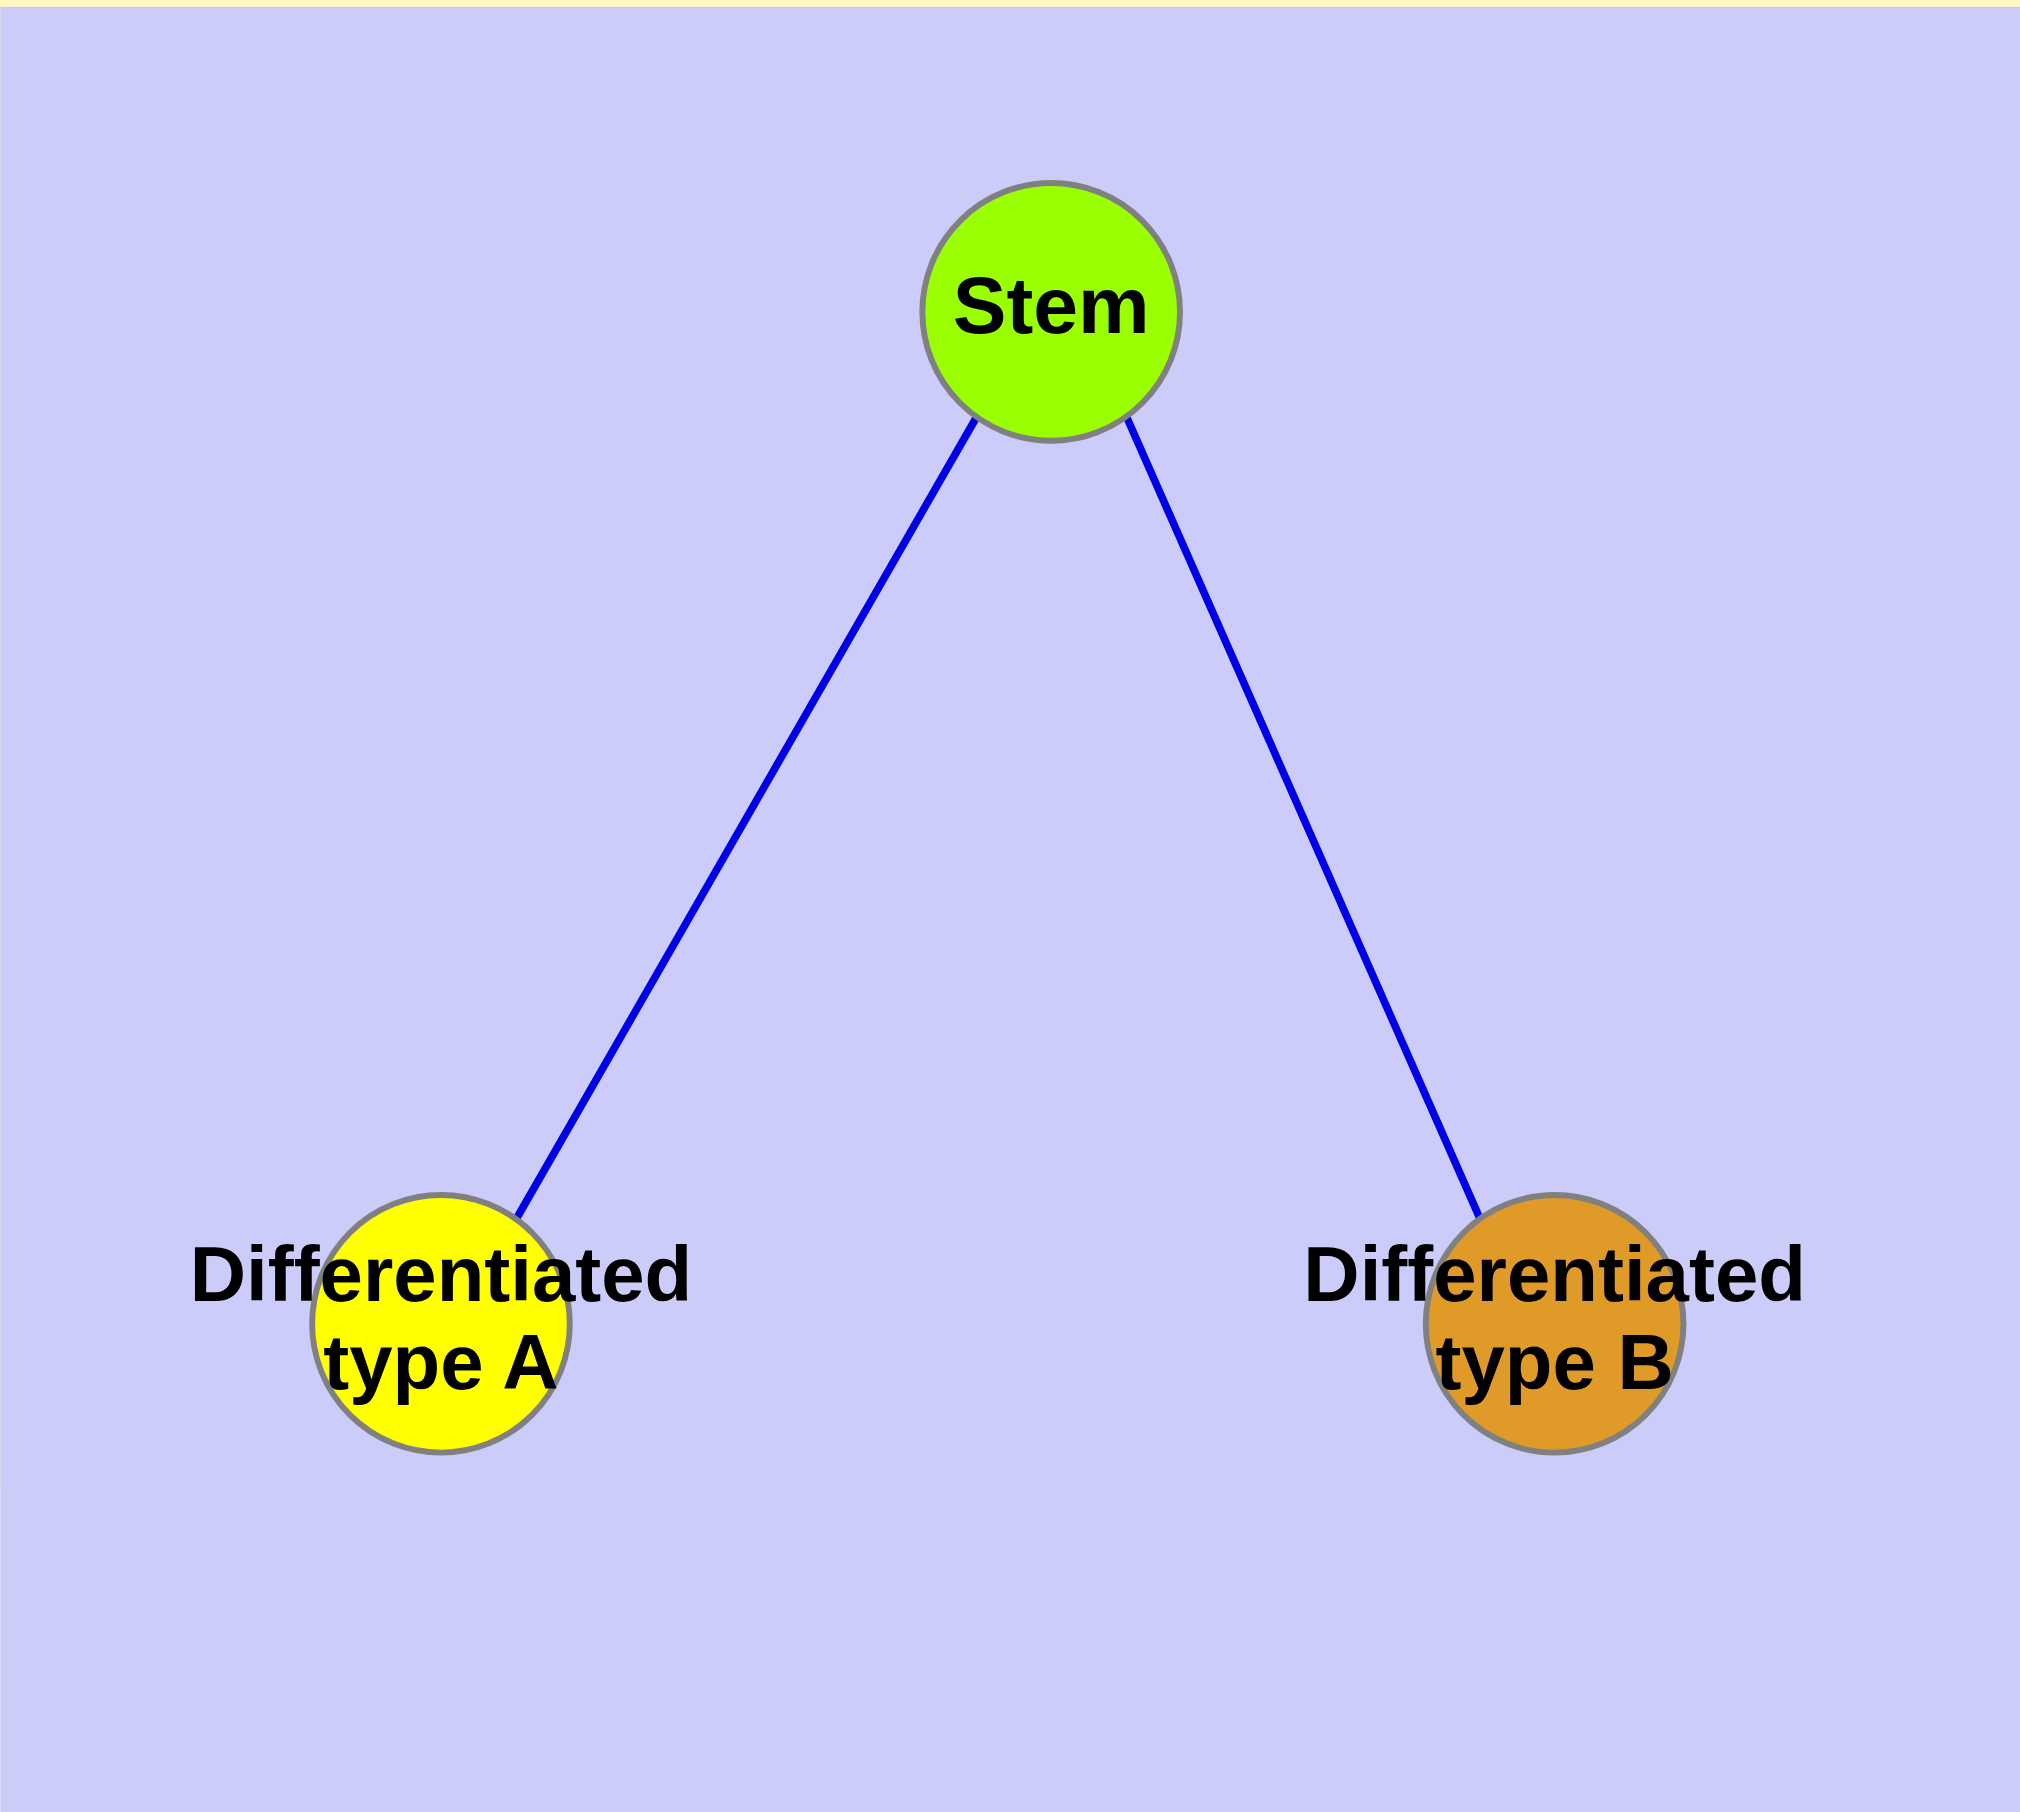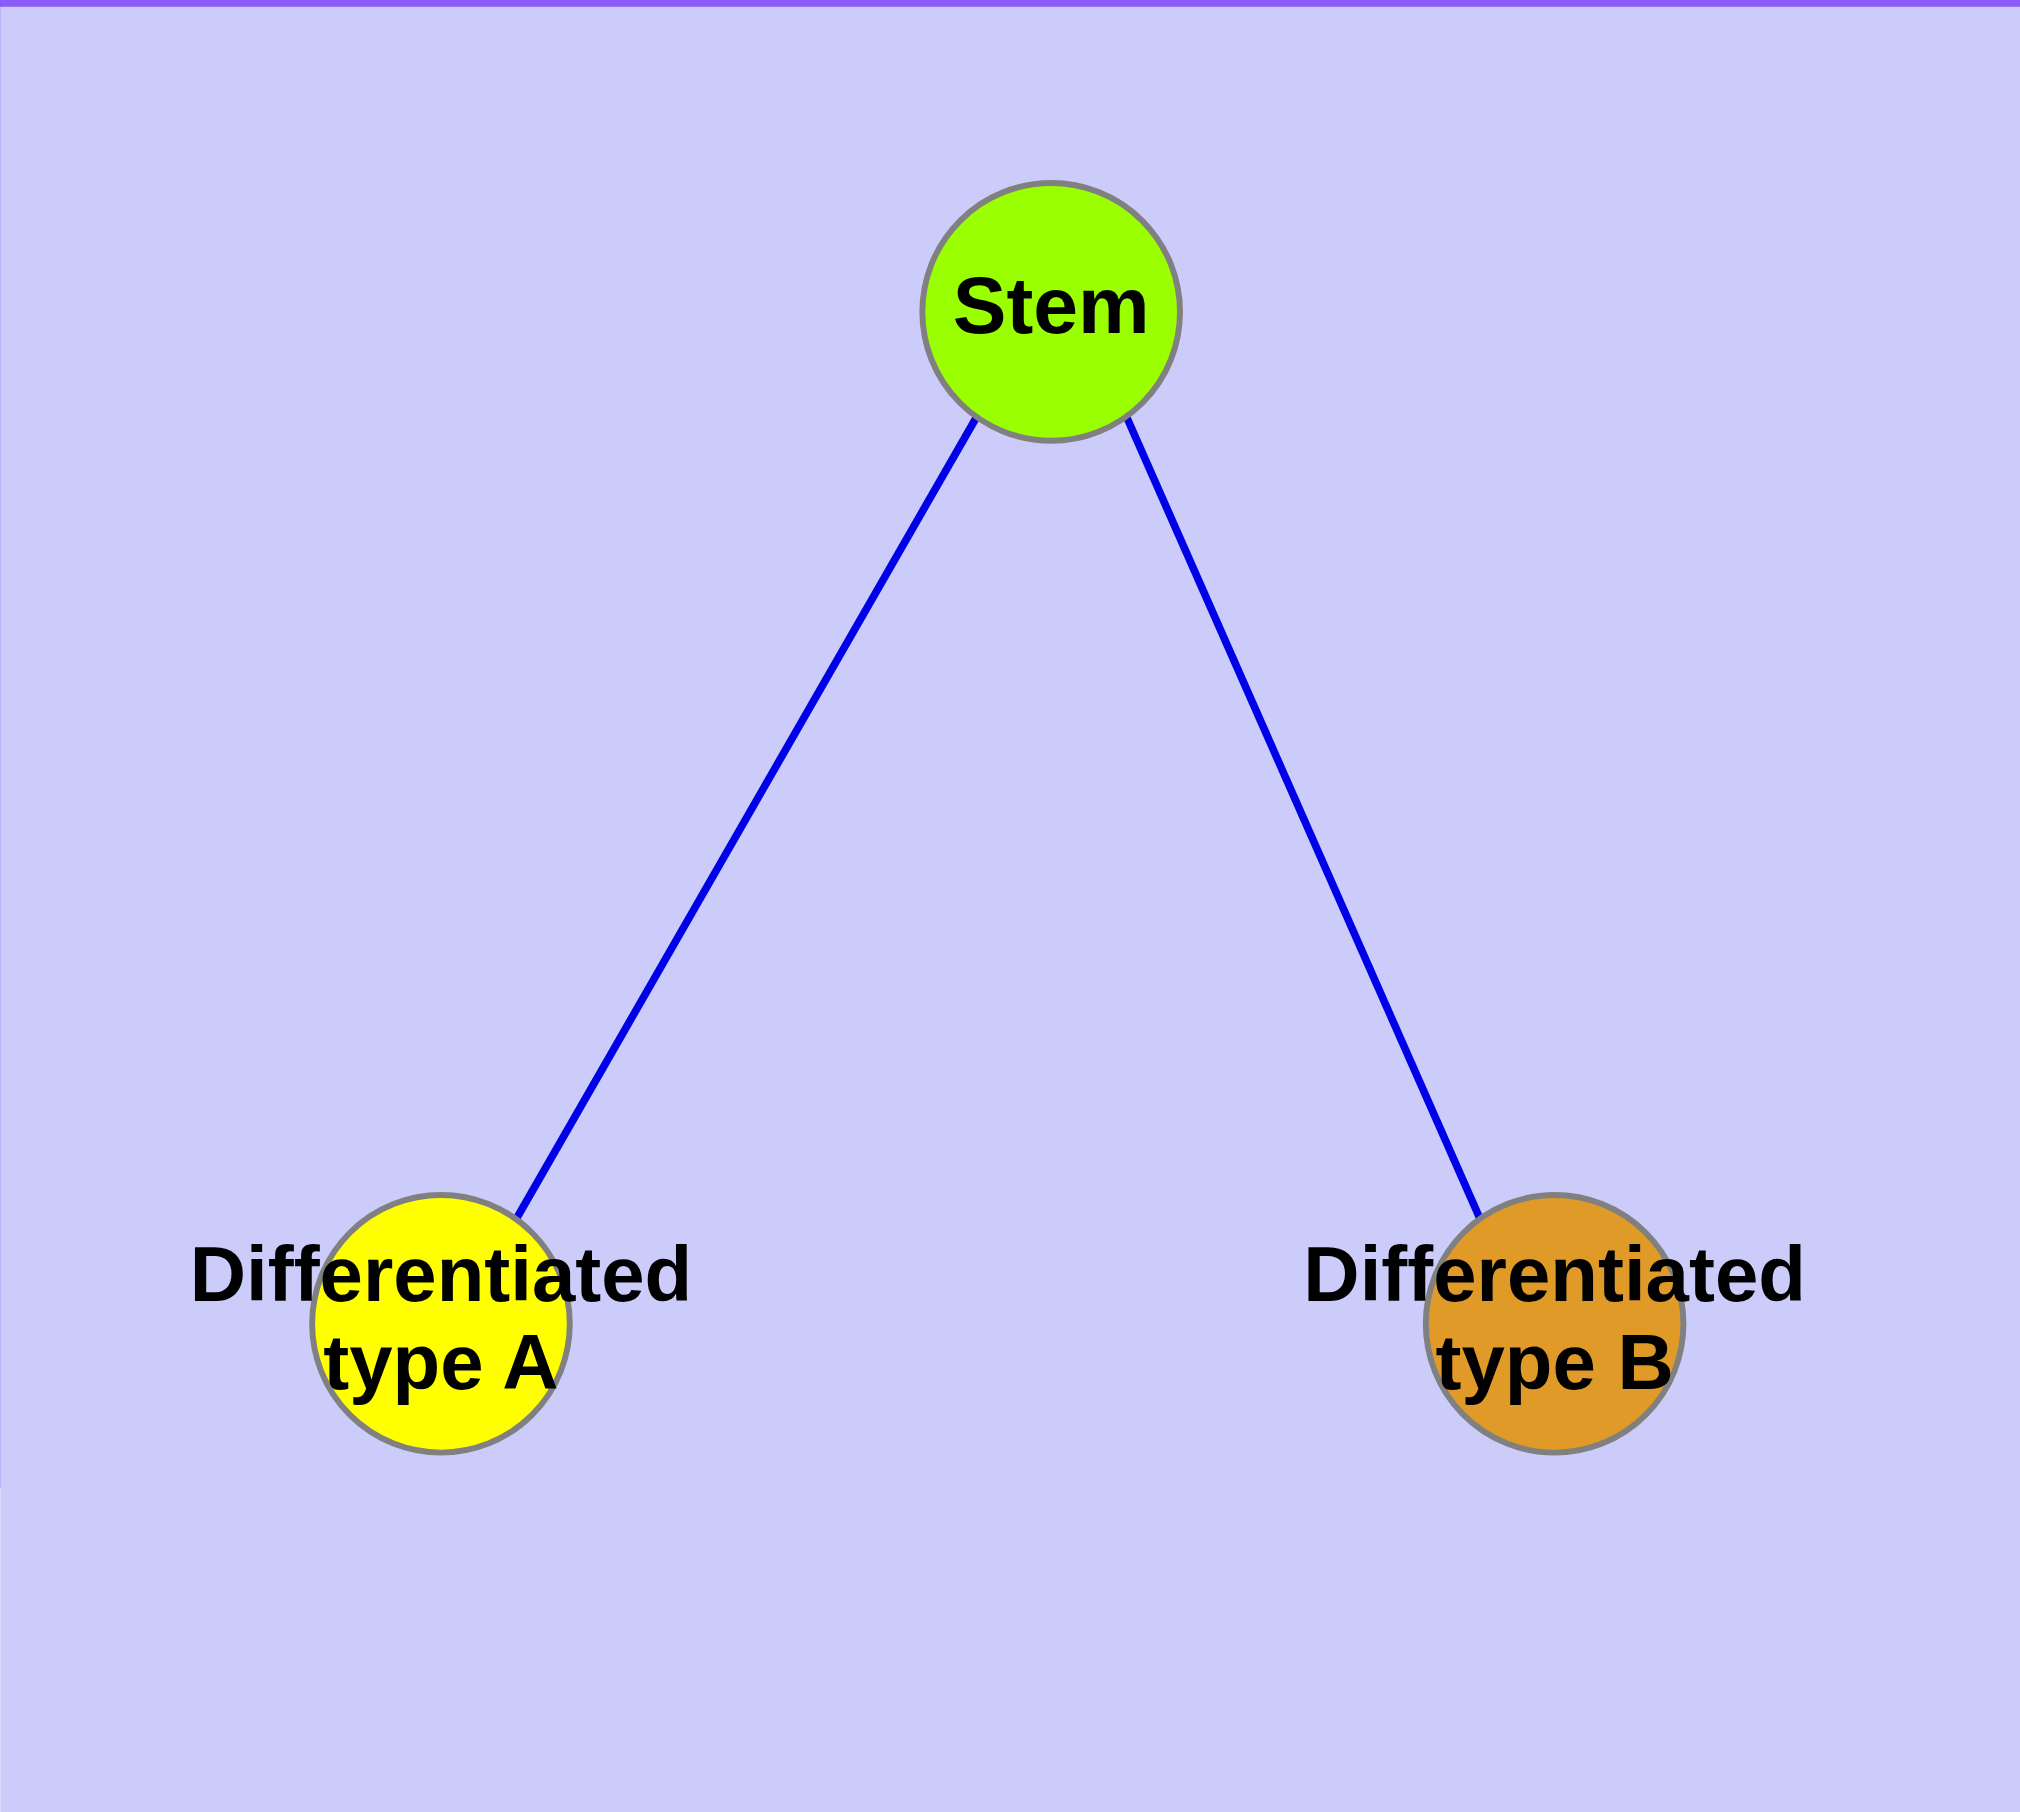--- a/index.html
+++ b/index.html
@@ -30,21 +30,21 @@
     font-family: "Liberation Sans", sans-serif;
     font-weight: bold;
     fill: #000000;
     text-anchor: middle;
     dominant-baseline: middle;
   }
 </style>
 </head>
 <body style="width: 2021px; height: 1812px;">
 
-<div id="canvas-root" style="width: 2021px; height: 1488px; background: #8b5cf6;">
+<div id="canvas-root" style="width: 2021px; height: 1488px; background: #fef9c3;">
   <svg id="graph-svg" width="2021" height="1812" viewBox="0 0 2384 2138" xmlns="http://www.w3.org/2000/svg">
       <rect x="0" y="8" width="2384" height="2130" fill="#ccccfa"></rect>
       <g>
         <line x1="1152" y1="492" x2="609" y2="1438" stroke="#0000e8" stroke-width="9" stroke-linecap="butt"></line>
         <line x1="1329" y1="492" x2="1746" y2="1438" stroke="#0000e8" stroke-width="9" stroke-linecap="butt"></line>
       </g>
       <g>
         <circle cx="1240" cy="368" r="152" fill="#9aff00" stroke="#808080" stroke-width="7"></circle>
         <circle cx="520" cy="1562" r="152" fill="#ffff00" stroke="#808080" stroke-width="7"></circle>
         <circle cx="1834" cy="1562" r="152" fill="#e09a28" stroke="#808080" stroke-width="7"></circle>

